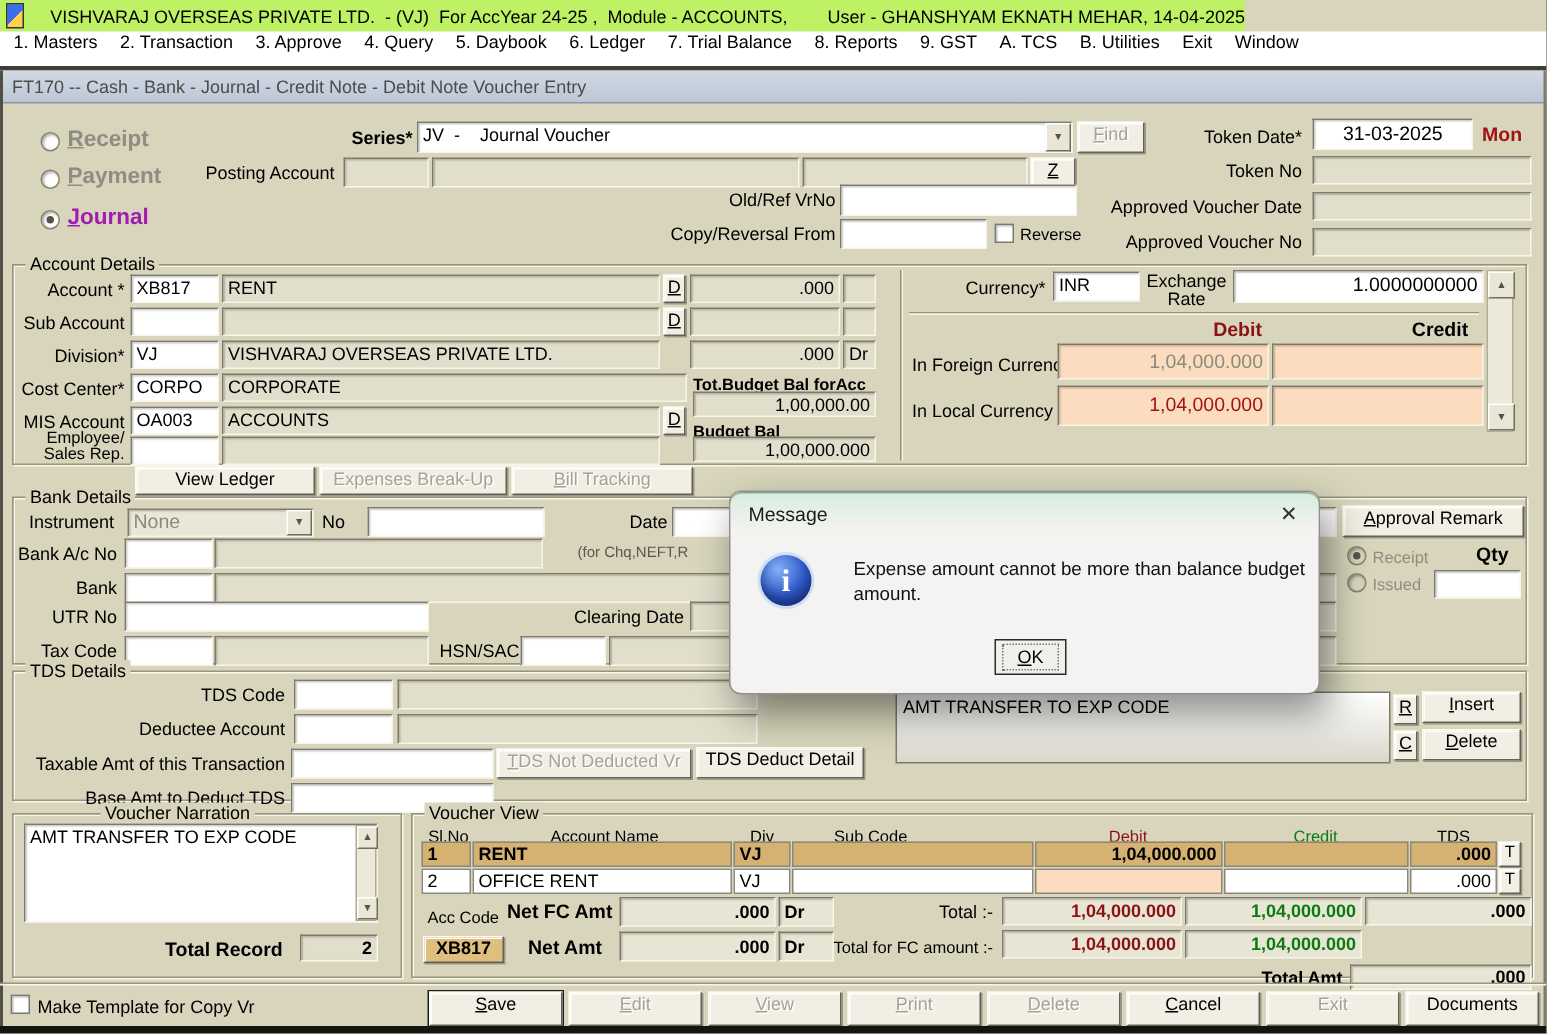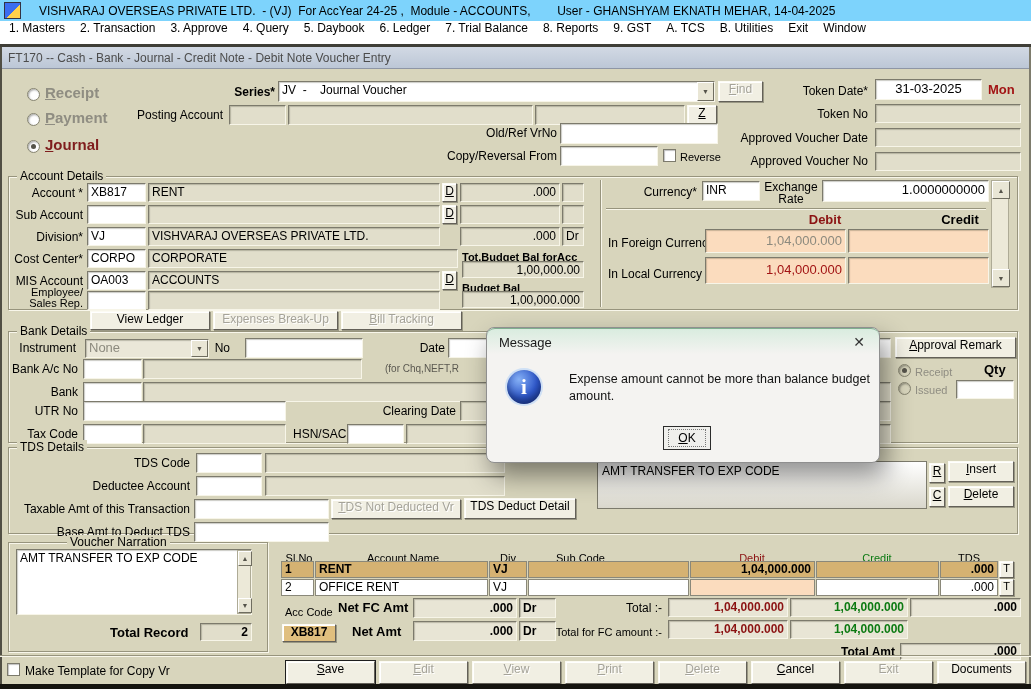--- a/index.html
+++ b/index.html
@@ -26,21 +26,21 @@
   .rad{width:13px;height:13px;border-radius:50%;background:#fff;border:1px solid #85836f;box-shadow:inset 1px 1px 2px rgba(0,0,0,.35)}
   .rad.on::after{content:"";display:block;width:5px;height:5px;border-radius:50%;background:#55534a;margin:3px}
   .rad.gd{background:#d8d5bc}
   .chk{width:13px;height:13px;background:#fff;border:1px solid #7c7a6c;box-shadow:inset 1px 1px 1px rgba(0,0,0,.25)}
   .sb{background:#ece9d8;border:1px solid #aeab96}
   .sbb{background:#e9e6d5;border:1px solid;border-color:#fff #6f6d60 #6f6d60 #fff;display:flex;align-items:center;justify-content:center;color:#55534a}
   .up::before{content:"\25B2";font-size:7px}
   .dn::before{content:"\25BC";font-size:7px}
   .cell{border:1px solid #8a887a;font-size:12px;line-height:15px;padding:0 3px;white-space:nowrap;overflow:hidden;background:#fff}
   .hl{background:#d5b272;font-weight:bold}
-  .tbar{left:0;top:0;width:1031px;height:21px;background:#7dd3fc;display:flex;align-items:center;gap:18px;padding-left:4px}
+  .tbar{left:0;top:0;width:830px;height:21px;background:#bef264;display:flex;align-items:center;gap:18px;padding-left:4px}
   .mbar{left:0;top:21px;width:1031px;height:23px;background:#fff;display:flex;align-items:flex-start;gap:15px;padding-left:9px;font-size:12px}
   .mi{cursor:pointer}
   .msep{left:0;top:44px;width:1031px;height:3px;background:#3f3e37}
   .fbar{left:0;top:47px;width:1031px;height:22px;background:linear-gradient(180deg,#d2d9e4,#bcc7d6);color:#4c4c4c;font-size:12px;display:flex;align-items:center;padding-left:8px;border-bottom:1px solid #8e96a5}
   .appicon{width:15px;height:15px;background:linear-gradient(135deg,#3a6df0 55%,#ffd24a 55%);border:1px solid #334}
   .vdiv{border-left:1px solid #97947d;border-right:1px solid #f8f6ea}
   .hdiv{border-top:1px solid #97947d;border-bottom:1px solid #f8f6ea}
   .dlg{left:486px;top:327px;width:394px;height:136px;background:#f4f3f1;border:1px solid #8f8f8f;border-radius:8px;box-shadow:6px 12px 26px rgba(0,0,0,.45);z-index:50}
   .dlgtl{position:absolute;left:0;top:0;right:0;height:28px;border-radius:8px 8px 0 0;background:linear-gradient(180deg,#d9ecdf,#f4f3f1 90%);border-top:1px solid #7fae8f}
   .ico{border-radius:50%;background:radial-gradient(circle at 35% 28%,#85b0f5,#2e57c9 55%,#15318e);box-shadow:0 0 0 2px #cfe0f5,inset 0 -5px 7px rgba(0,0,0,.3);color:#fff;font-family:"Liberation Serif",serif;font-weight:bold;font-size:21px;display:flex;align-items:center;justify-content:center}
@@ -84,21 +84,21 @@
   </div>
 
   <div class="ab sideL"></div>
   <div class="ab sideR"></div>
 
   <div class="ab rad" style="left:27px;top:88px"></div>
   <span class="ab b" style="left:45px;top:84px;font-size:15px;color:#8f8d82"><span class="ak">Receipt</span></span>
   <div class="ab rad" style="left:27px;top:113px"></div>
   <span class="ab b" style="left:45px;top:109px;font-size:15px;color:#8f8d82"><span class="ak">Payment</span></span>
   <div class="ab rad on" style="left:27px;top:140px"></div>
-  <span class="ab b" style="left:45px;top:136px;font-size:15px;color:#7f1d1d"><span class="ak">Journal</span></span>
+  <span class="ab b" style="left:45px;top:136px;font-size:15px;color:#a21caf"><span class="ak">Journal</span></span>
 
   <span class="ab lb b r" style="left:197px;top:85px;width:78px">Series*</span>
   <div class="ab in" style="left:278px;top:81px;width:437px;height:21px">JV  -    Journal Voucher</div>
   <div class="ab sbb dn" style="left:697px;top:82px;width:17px;height:19px"></div>
   <div class="ab bt" style="left:718px;top:81px;width:45px;height:21px">
       <span class="ak dis">Find</span>
     </div>
 
   <span class="ab lb r" style="left:770px;top:84px;width:98px">Token Date*</span>
   <div class="ab in c" style="left:875px;top:79px;width:107px;height:21px;font-size:13px">31-03-2025</div>
@@ -282,20 +282,23 @@
     <span class="cap" style="left:58px">Voucher Narration</span>
   </div>
   <div class="ab in" style="left:16px;top:549px;width:236px;height:66px">AMT TRANSFER TO EXP CODE</div>
   <div class="ab sb" style="left:237px;top:550px;width:14px;height:64px">
     <div class="sbb up" style="position:absolute;left:0;top:0;width:12px;height:13px"></div>
     <div class="sbb dn" style="position:absolute;left:0;bottom:0;width:12px;height:13px"></div>
   </div>
   <span class="ab lb b" style="left:110px;top:626px;font-size:13px">Total Record</span>
   <div class="ab ro r b" style="left:200px;top:623px;width:52px;height:18px">2</div>
 
+  <div class="ab grp" style="left:274px;top:542px;width:748px;height:110px">
+    <span class="cap" style="left:8px">Voucher View</span>
+  </div>
   <span class="ab lb sm c" style="left:282px;top:551px;width:34px">Sl.No</span>
   <span class="ab lb sm c" style="left:318px;top:551px;width:170px">Account Name</span>
   <span class="ab lb sm c" style="left:490px;top:551px;width:36px">Div</span>
   <span class="ab lb sm" style="left:556px;top:551px">Sub Code</span>
   <span class="ab lb sm c" style="left:690px;top:551px;width:124px;color:#8b1212">Debit</span>
   <span class="ab lb sm c" style="left:816px;top:551px;width:122px;color:#0c7a12">Credit</span>
   <span class="ab lb sm c" style="left:940px;top:551px;width:58px">TDS</span>
 
   <div class="ab cell hl" style="left:281px;top:561px;width:33px;height:17px">1</div>
   <div class="ab cell hl" style="left:315px;top:561px;width:173px;height:17px">RENT</div>

